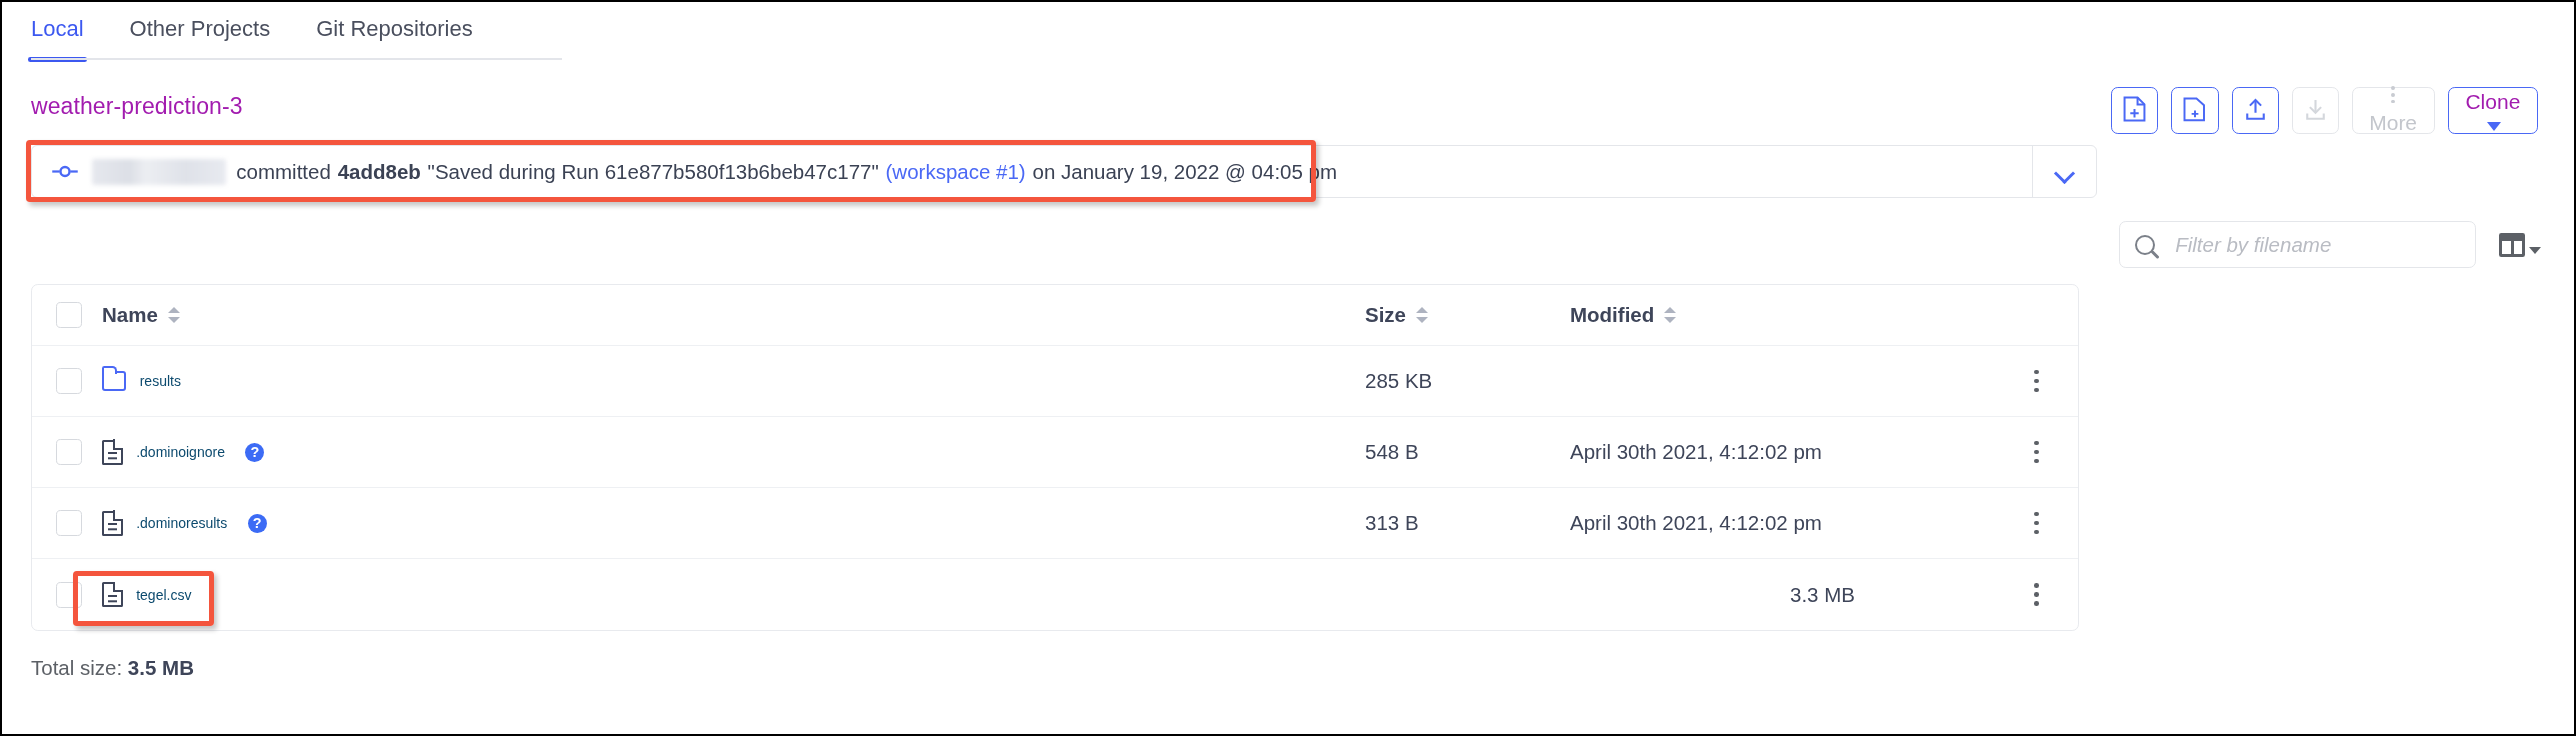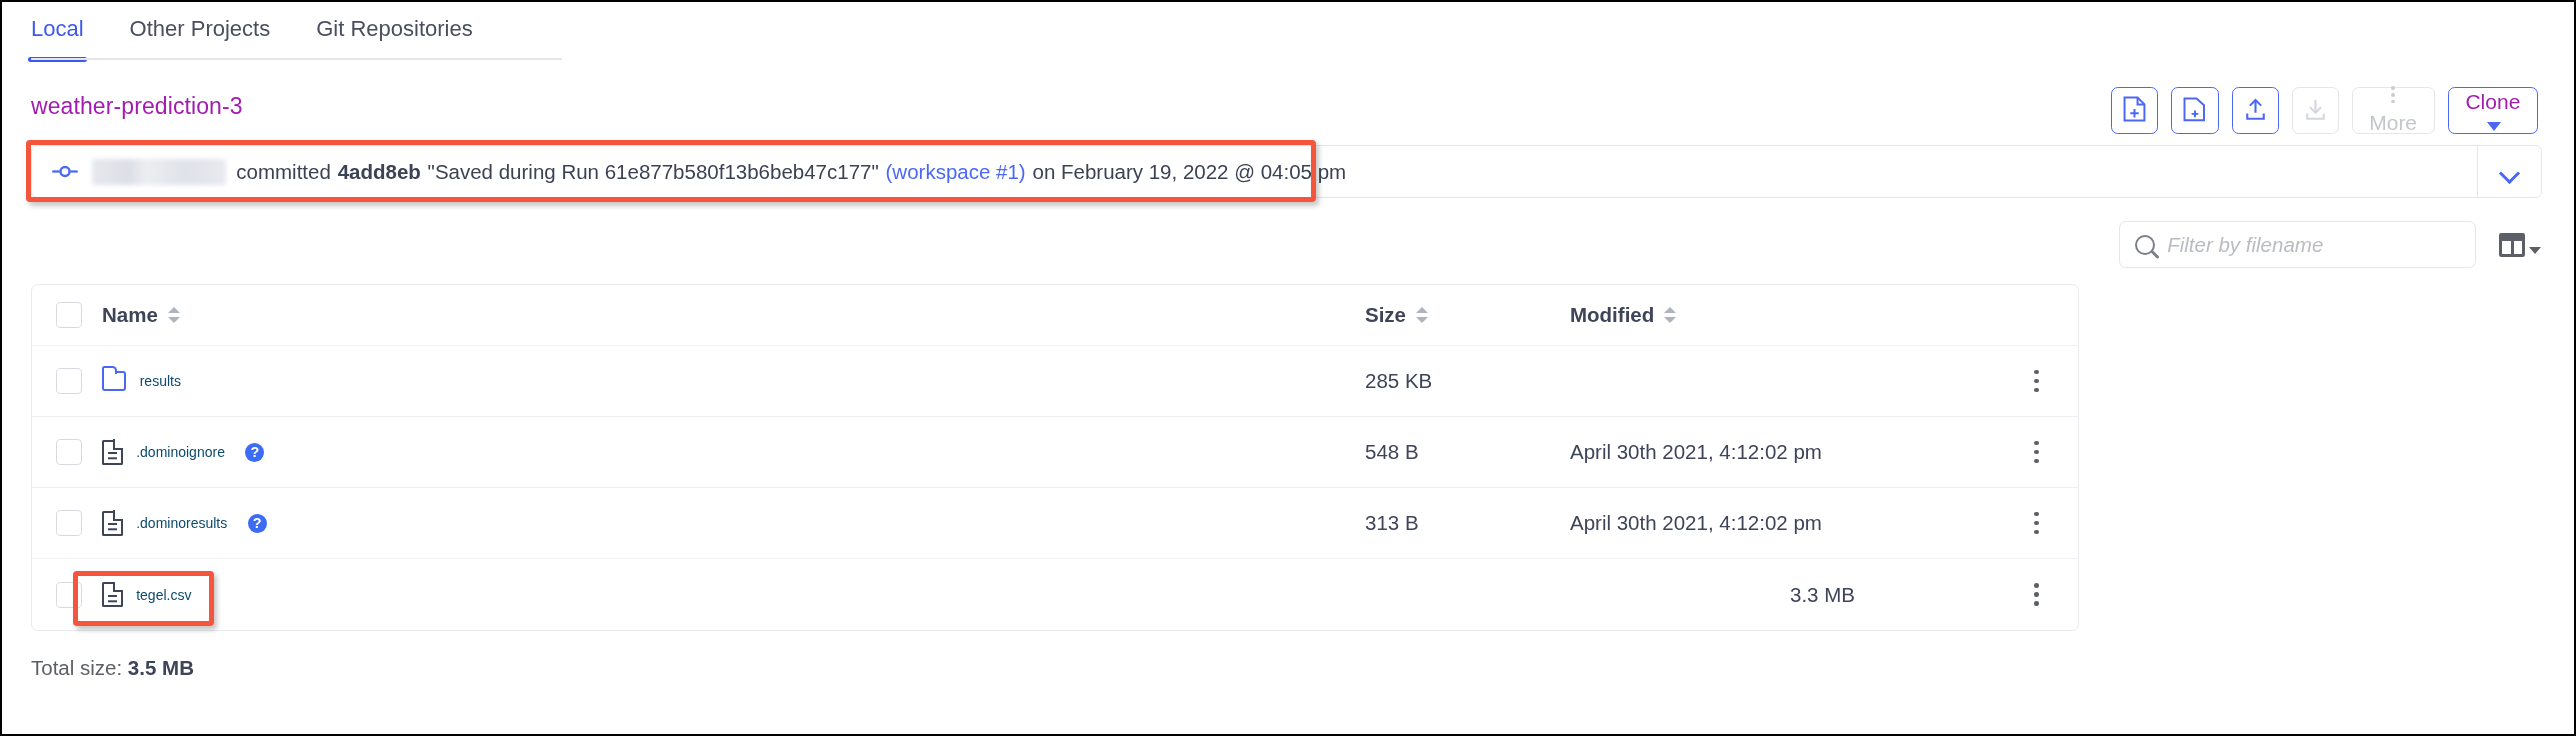--- a/index.html
+++ b/index.html
@@ -122,21 +122,21 @@
     border-right: 7.6px solid transparent;
     border-top: 9px solid #4a68f5;
     margin-left: 3px;
   }
 
   
   .commitwrap {
     position: absolute;
     left: 29px;
     top: 143px;
-    width: 2511px;
+    width: 2066px;
     height: 53px;
   }
   .commitbar {
     position: absolute;
     inset: 0;
     border: 1.5px solid #e4e6ea;
     border-radius: 6px;
     background: #fff;
     display: flex;
     align-items: center;
@@ -245,20 +245,21 @@
   }
   .searchbox input {
     border: none;
     outline: none;
     font-size: 20.5px;
     font-style: italic;
     color: #3b4254;
     width: 100%;
     font-family: "Liberation Sans", sans-serif;
     background: transparent;
+    margin-left: 8px;
   }
   .searchbox input::placeholder { color: #b9bcc3; font-style: italic; }
 
   .colbtn {
     display: flex;
     align-items: flex-end;
     gap: 3.8px;
     cursor: pointer;
   }
   .colglyph {
@@ -550,21 +551,21 @@
       <span class="commit-text">
         <span class="redact"></span>
         <span>committed</span>
         <span class="sp"></span>
         <span class="bold">4add8eb</span>
         <span class="sp"></span>
         <span>"Saved during Run 61e877b580f13b6beb47c177"</span>
         <span class="sp"></span>
         <span class="link">(workspace #1)</span>
         <span class="sp"></span>
-        <span>on February 19, 2022 @ 04:05 pm</span>
+        <span>on January 19, 2022 @ 04:05 pm</span>
       </span>
       <span class="commit-expand">
         <span class="chev-big"></span>
       </span>
     </div>
   </div>
   <div class="anno-commit"></div>
 
   <div class="filterrow">
     <div class="searchbox">

